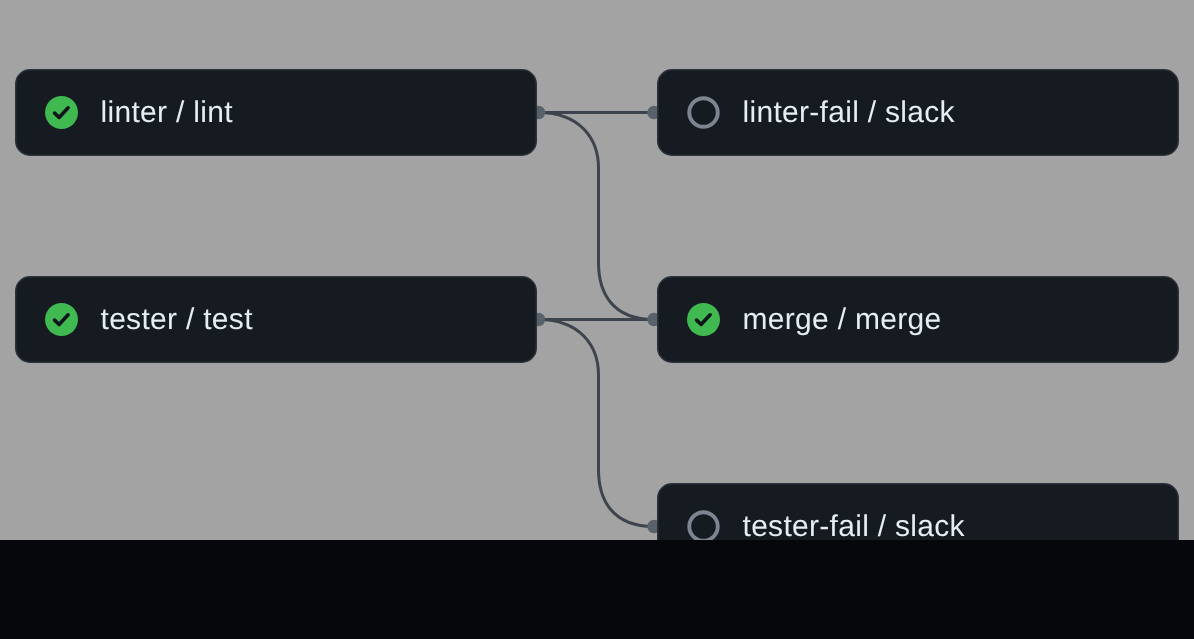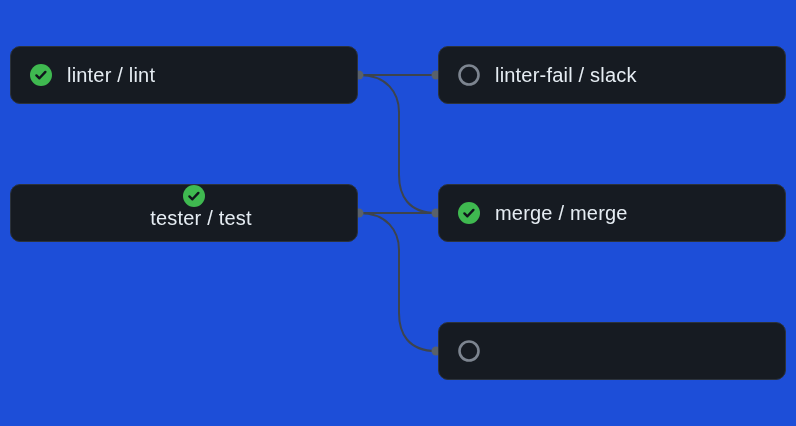--- a/index.html
+++ b/index.html
@@ -4,22 +4,22 @@
 <style>
   html, body {
     margin: 0;
     padding: 0;
     background: #05070b;
     font-family: "Liberation Sans", "DejaVu Sans", sans-serif;
   }
   .stage {
     position: relative;
     width: 796px;
-    height: 426px;
-    background: #1d4ed8;
+    height: 360px;
+    background: #a3a3a3;
     overflow: hidden;
   }
   svg.edges {
     position: absolute;
     left: 0;
     top: 0;
     width: 796px;
     height: 426px;
     display: block;
   }
@@ -73,21 +73,21 @@
       <circle cx="436" cy="351" r="4.5" fill="#59616b"></circle>
     </svg>
   <div id="nodes">
       <div class="job-node" style="left: 10px; top: 46px;">
         <svg viewBox="0 0 22 22" class="status-icon">
           <circle cx="11" cy="11" r="11" fill="#3fb950"></circle>
           <path d="M6.4 11.4 L9.4 14.3 L15.4 7.9" fill="none" stroke="#10151c" stroke-width="2.4" stroke-linecap="round" stroke-linejoin="round"></path>
         </svg>
         <span class="job-label">linter / lint</span>
       </div>
-      <div class="job-node" style="left: 10px; top: 184px; flex-direction: column;">
+      <div class="job-node" style="left: 10px; top: 184px;">
         <svg viewBox="0 0 22 22" class="status-icon">
           <circle cx="11" cy="11" r="11" fill="#3fb950"></circle>
           <path d="M6.4 11.4 L9.4 14.3 L15.4 7.9" fill="none" stroke="#10151c" stroke-width="2.4" stroke-linecap="round" stroke-linejoin="round"></path>
         </svg>
         <span class="job-label">tester / test</span>
       </div>
       <div class="job-node" style="left: 438px; top: 46px;">
         <svg viewBox="0 0 22 22" class="status-icon">
           <circle cx="11" cy="11" r="9.5" fill="none" stroke="#7d8590" stroke-width="2.6"></circle>
         </svg>
@@ -97,15 +97,16 @@
         <svg viewBox="0 0 22 22" class="status-icon">
           <circle cx="11" cy="11" r="11" fill="#3fb950"></circle>
           <path d="M6.4 11.4 L9.4 14.3 L15.4 7.9" fill="none" stroke="#10151c" stroke-width="2.4" stroke-linecap="round" stroke-linejoin="round"></path>
         </svg>
         <span class="job-label">merge / merge</span>
       </div>
       <div class="job-node" style="left: 438px; top: 322px;">
         <svg viewBox="0 0 22 22" class="status-icon">
           <circle cx="11" cy="11" r="9.5" fill="none" stroke="#7d8590" stroke-width="2.6"></circle>
         </svg>
+        <span class="job-label">tester-fail / slack</span>
       </div>
     </div>
 </div>
 
 </body></html>

